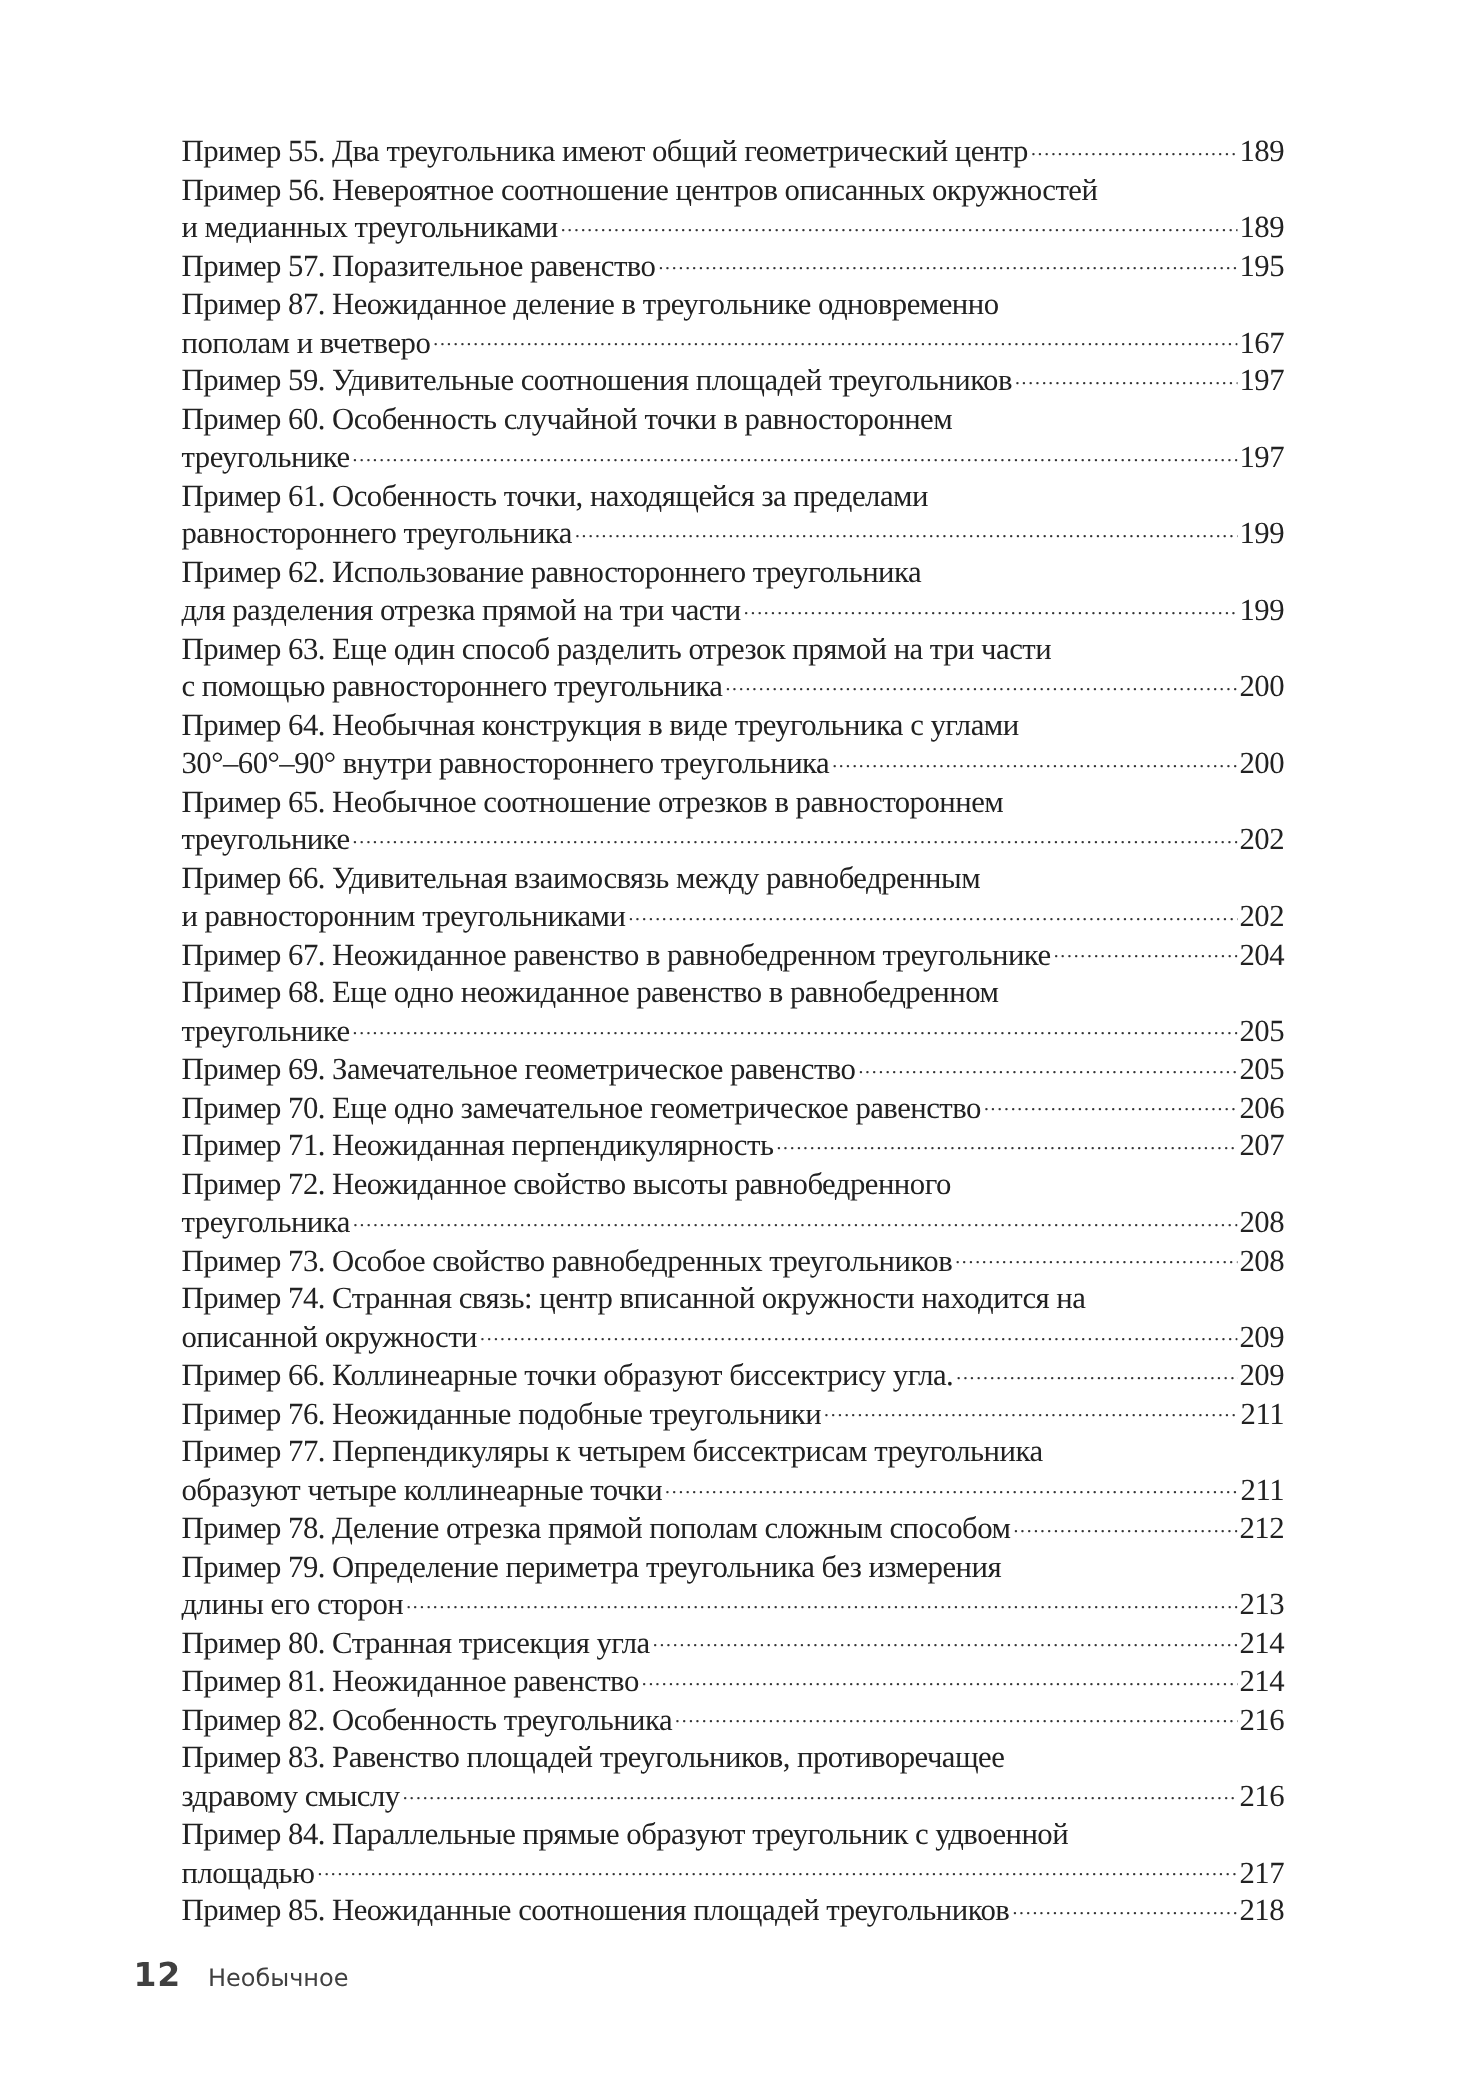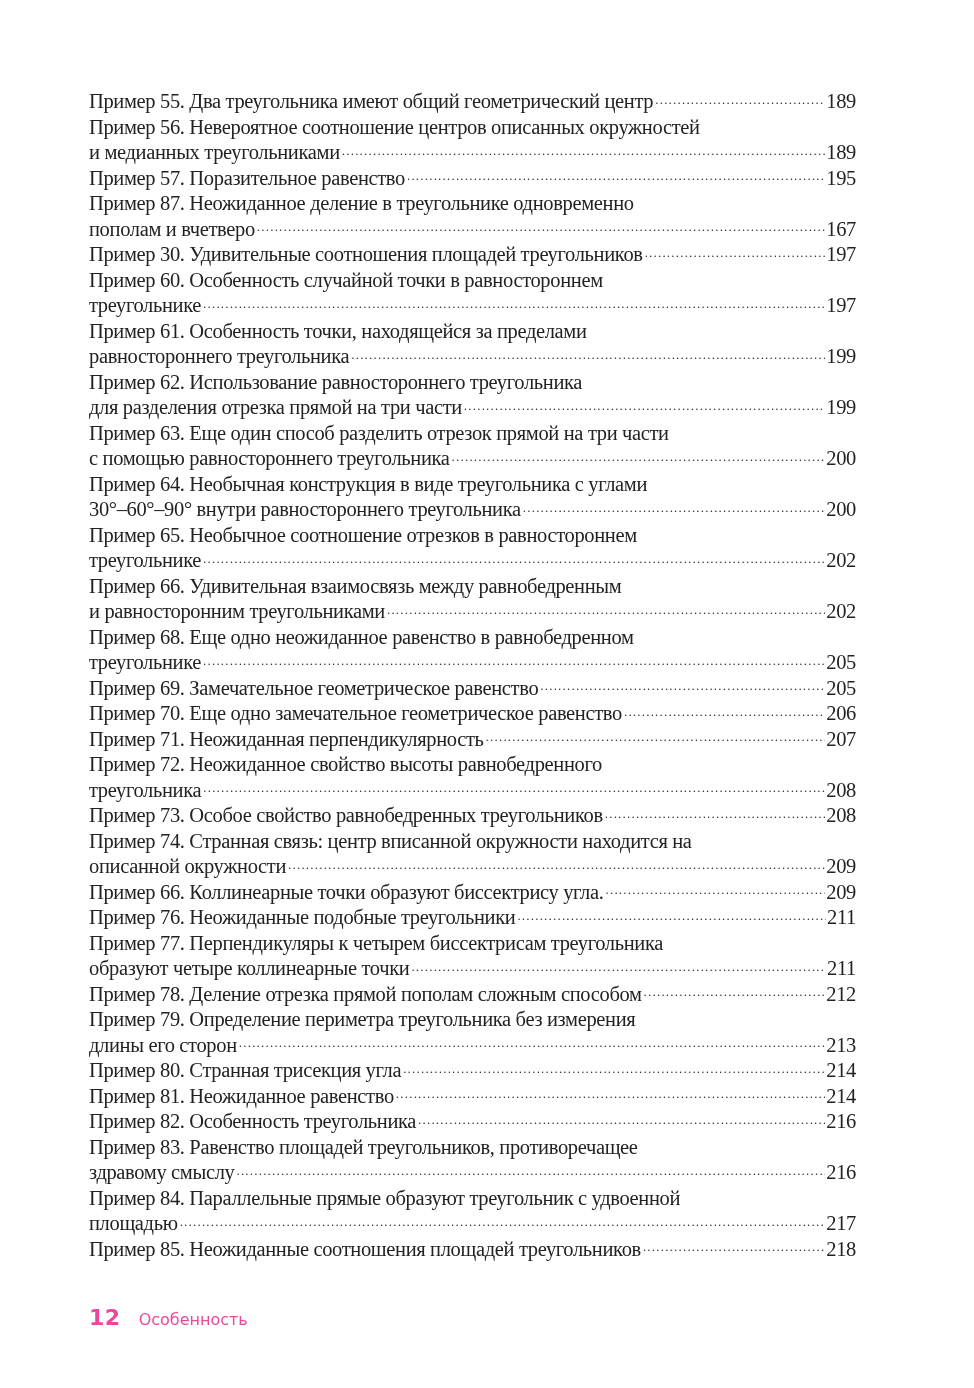--- a/index.html
+++ b/index.html
@@ -24,21 +24,21 @@
       line-height: 25.5px;
       letter-spacing: -0.35px;
     }
     .entry { display: block; }
     .line {
       display: flex;
       align-items: baseline;
       white-space: nowrap;
       height: 25.5px;
     }
-    .line .txt { flex: 0 0 auto; }
+    .line .txt { flex: 0 0 auto; margin-left: 32px; }
     .line .dots {
       flex: 1 1 auto;
       overflow: hidden;
       margin: 0 1px 0 2px;
       font-size: 13px;
       letter-spacing: 1.2px;
       color: #333;
       position: relative;
       height: 14px;
     }
@@ -50,21 +50,21 @@
       white-space: nowrap;
     }
     .line .page { flex: 0 0 auto; text-align: center; }
     .footer {
       position: absolute;
       left: 89px;
       top: 1305px;
       display: flex;
       align-items: baseline;
       font-family: "DejaVu Sans", sans-serif;
-      color: #ec4899;
+      color: #404040;
     }
     .footer .pnum {
       font-size: 22px;
       font-weight: bold;
       margin-right: 18px;
       letter-spacing: 0.5px;
     }
     .footer .ftitle {
       font-size: 16px;
     }
@@ -102,21 +102,21 @@
         <span class="txt">Пример 87. Неожиданное деление в треугольнике одновременно</span>
       </div>
       <div class="line">
         <span class="txt">пополам и вчетверо</span>
         <span class="dots"></span>
         <span class="page">167</span>
       </div>
     </div>
     <div class="entry">
       <div class="line">
-        <span class="txt">Пример 30. Удивительные соотношения площадей треугольников</span>
+        <span class="txt">Пример 59. Удивительные соотношения площадей треугольников</span>
         <span class="dots"></span>
         <span class="page">197</span>
       </div>
     </div>
     <div class="entry">
       <div class="line">
         <span class="txt">Пример 60. Особенность случайной точки в равностороннем</span>
       </div>
       <div class="line">
         <span class="txt">треугольнике </span>
@@ -175,20 +175,27 @@
       </div>
     </div>
     <div class="entry">
       <div class="line">
         <span class="txt">Пример 66. Удивительная взаимосвязь между равнобедренным</span>
       </div>
       <div class="line">
         <span class="txt">и равносторонним треугольниками</span>
         <span class="dots"></span>
         <span class="page">202</span>
+      </div>
+    </div>
+    <div class="entry">
+      <div class="line">
+        <span class="txt">Пример 67. Неожиданное равенство в равнобедренном треугольнике</span>
+        <span class="dots"></span>
+        <span class="page">204</span>
       </div>
     </div>
     <div class="entry">
       <div class="line">
         <span class="txt">Пример 68. Еще одно неожиданное равенство в равнобедренном</span>
       </div>
       <div class="line">
         <span class="txt">треугольнике </span>
         <span class="dots"></span>
         <span class="page">205</span>
@@ -328,14 +335,14 @@
       <div class="line">
         <span class="txt">Пример 85. Неожиданные соотношения площадей треугольников</span>
         <span class="dots"></span>
         <span class="page">218</span>
       </div>
     </div>
   </div>
 
 <div class="footer">
   <span class="pnum">12</span>
-  <span class="ftitle">Особенность</span>
+  <span class="ftitle">Необычное</span>
 </div>
 
 </body></html>

